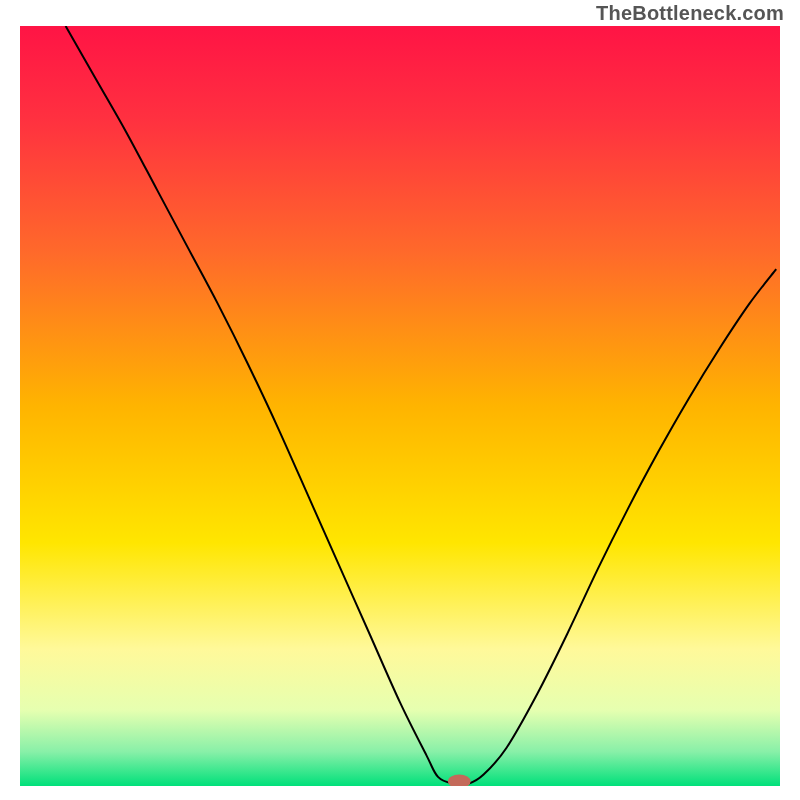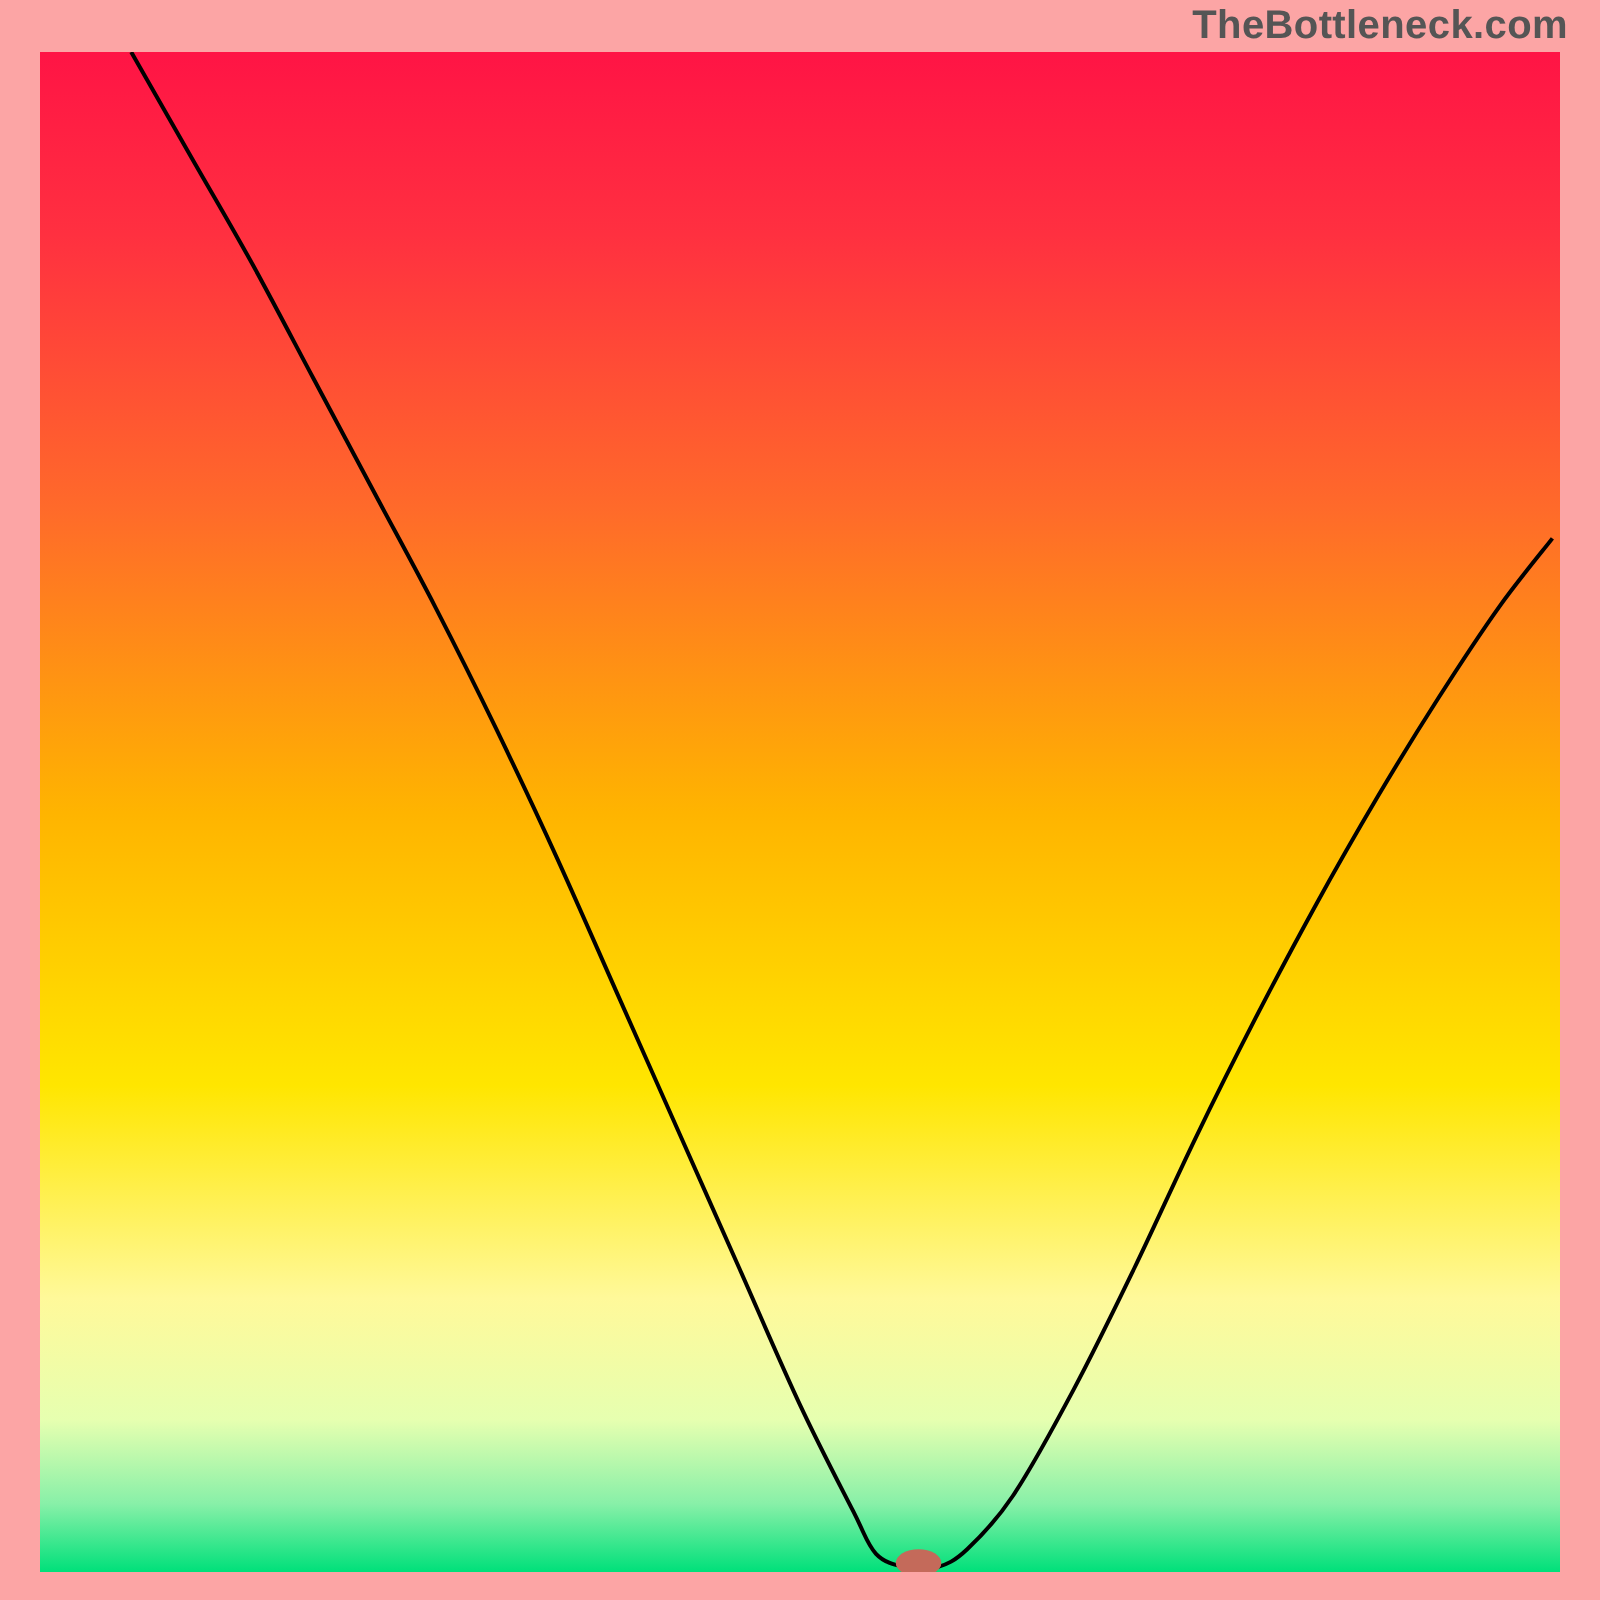--- a/index.html
+++ b/index.html
@@ -8,21 +8,21 @@
     width: 800px;
     height: 800px;
     background: #000;
     font-family: Arial, Helvetica, sans-serif;
     overflow: hidden;
   }
   .frame {
     position: relative;
     width: 800px;
     height: 800px;
-    background: #fca5a5;
+    background: #ffffff;
   }
   .watermark {
     position: absolute;
     top: 2px;
     right: 16px;
     color: #555;
     font-size: 20px;
     font-weight: 600;
     letter-spacing: 0.2px;
     user-select: none;

